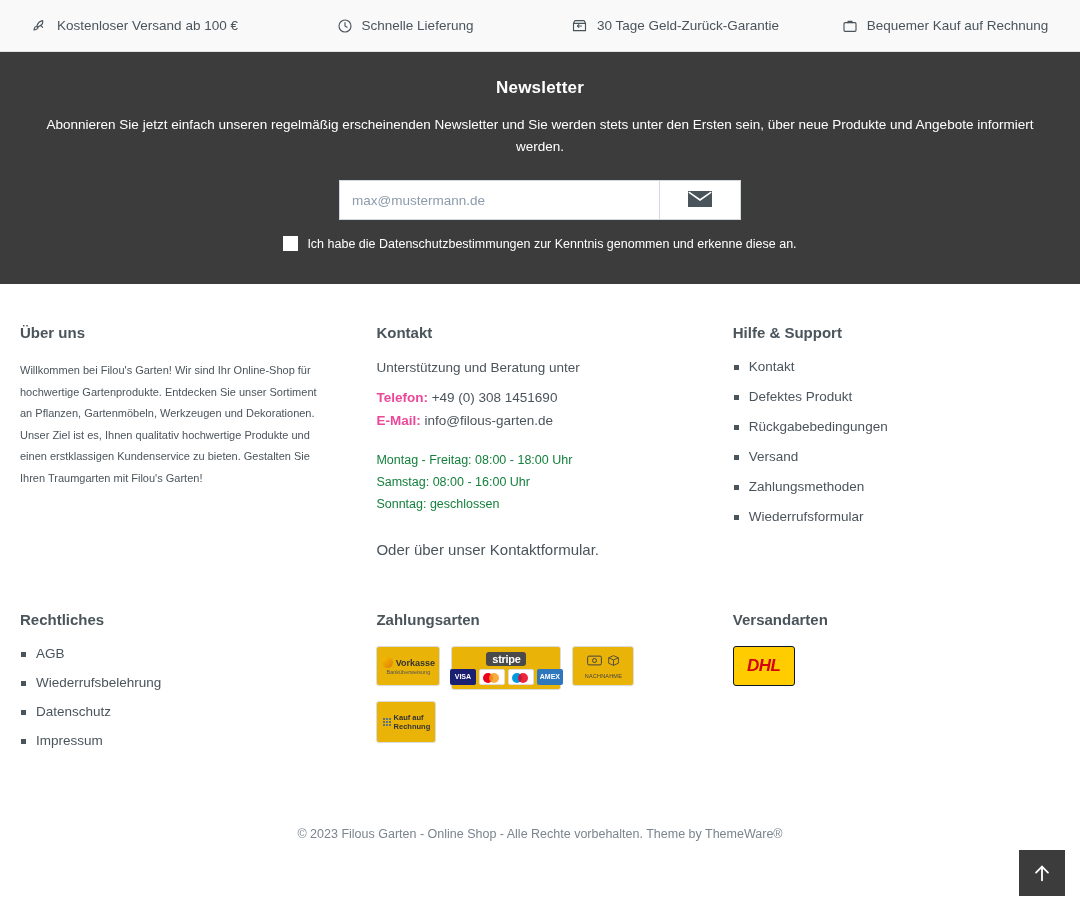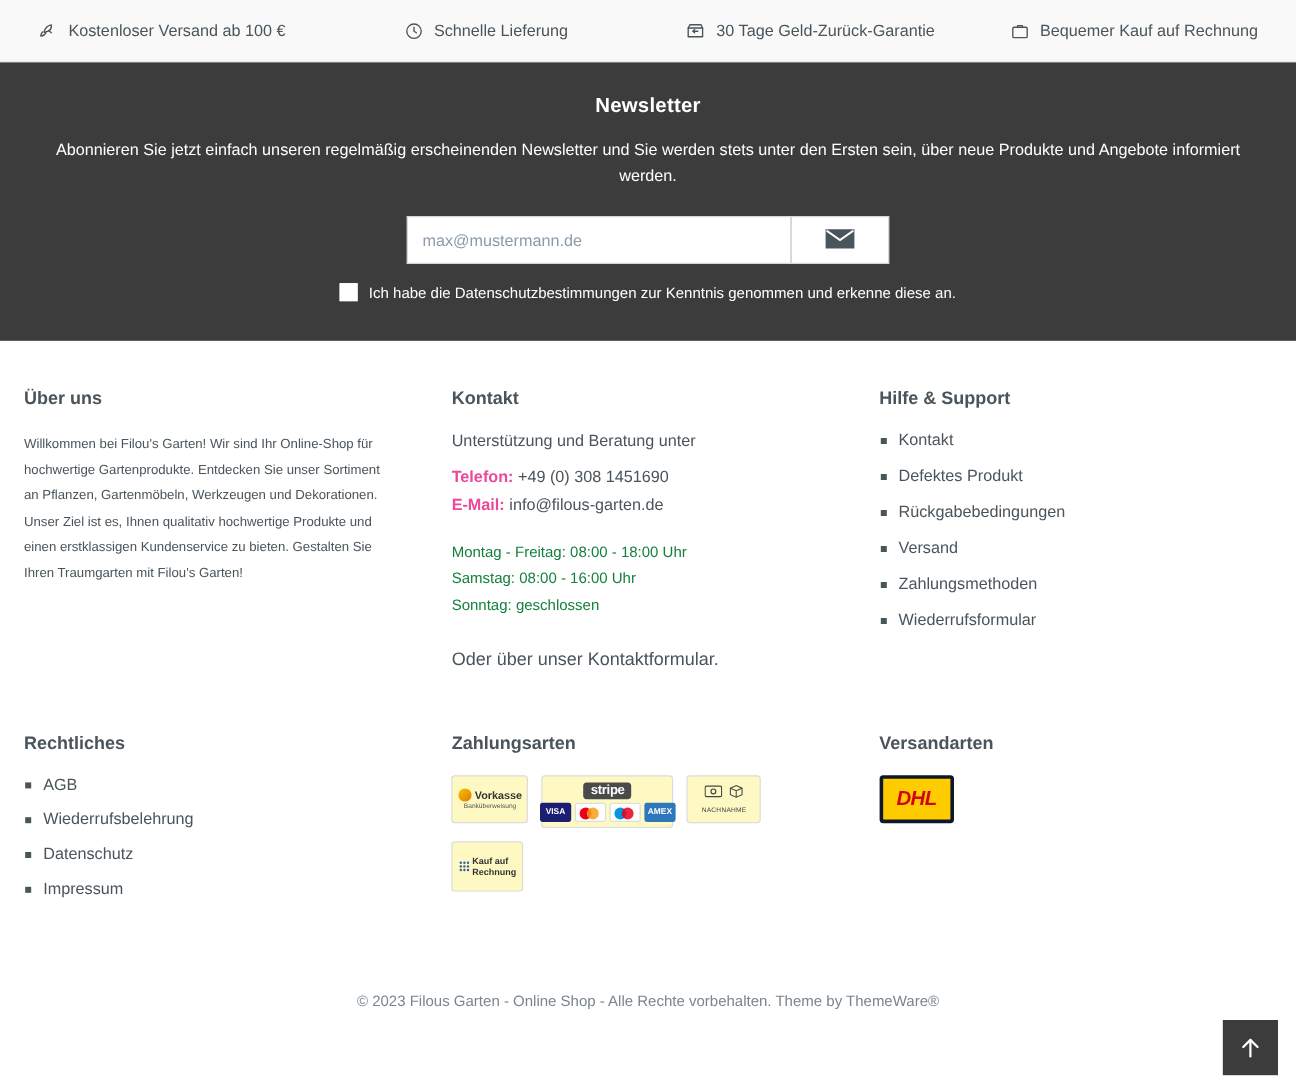--- a/index.html
+++ b/index.html
@@ -171,21 +171,21 @@
 
   
   .logos {
     margin-top: 18px;
     display: flex;
     flex-wrap: wrap;
     gap: 11px;
     max-width: 300px;
   }
   .logo {
-    background: #fef9c3;
+    background: #eab308;
     border: 1px solid #dcdcdc;
     border-radius: 3px;
     display: flex;
     align-items: center;
     justify-content: center;
     padding: 4px 6px;
   }
   .logo-vorkasse { width: 64px; height: 40px; flex-direction: column; }
   .logo-vorkasse .v-top { display: flex; align-items: center; gap: 3px; }
   .logo-vorkasse .v-ball {
@@ -221,21 +221,21 @@
   .logo-nachnahme { width: 62px; height: 40px; flex-direction: column; }
   .nn-icons { display: flex; gap: 5px; align-items: center; }
   .nn-word { font-size: 5.5px; color: #444; margin-top: 2px; letter-spacing: .2px; }
 
   .logo-rechnung { width: 60px; height: 42px; flex-direction: column; }
   .r-row { display: flex; align-items: center; gap: 3px; }
   .r-dots { display: grid; grid-template-columns: repeat(3, 2px); gap: 1px; }
   .r-dots i { width: 2px; height: 2px; background: #2e5fa3; display: block; border-radius: 50%; }
   .r-text { font-size: 7.5px; font-weight: bold; color: #333; line-height: 9px; }
 
-  .logo-dhl { width: 62px; height: 40px; background: #ffcc00; border: 3px solid #0f172a; }
+  .logo-dhl { width: 62px; height: 40px; background: #ffcc00; border: 1px solid #0f172a; }
   .dhl-word {
     color: #d40511; font-weight: bold; font-style: italic;
     font-size: 17px; letter-spacing: -0.5px;
   }
 
   
   .legal-bottom {
     margin-top: 62px;
     text-align: center;
     font-size: 12.5px;

